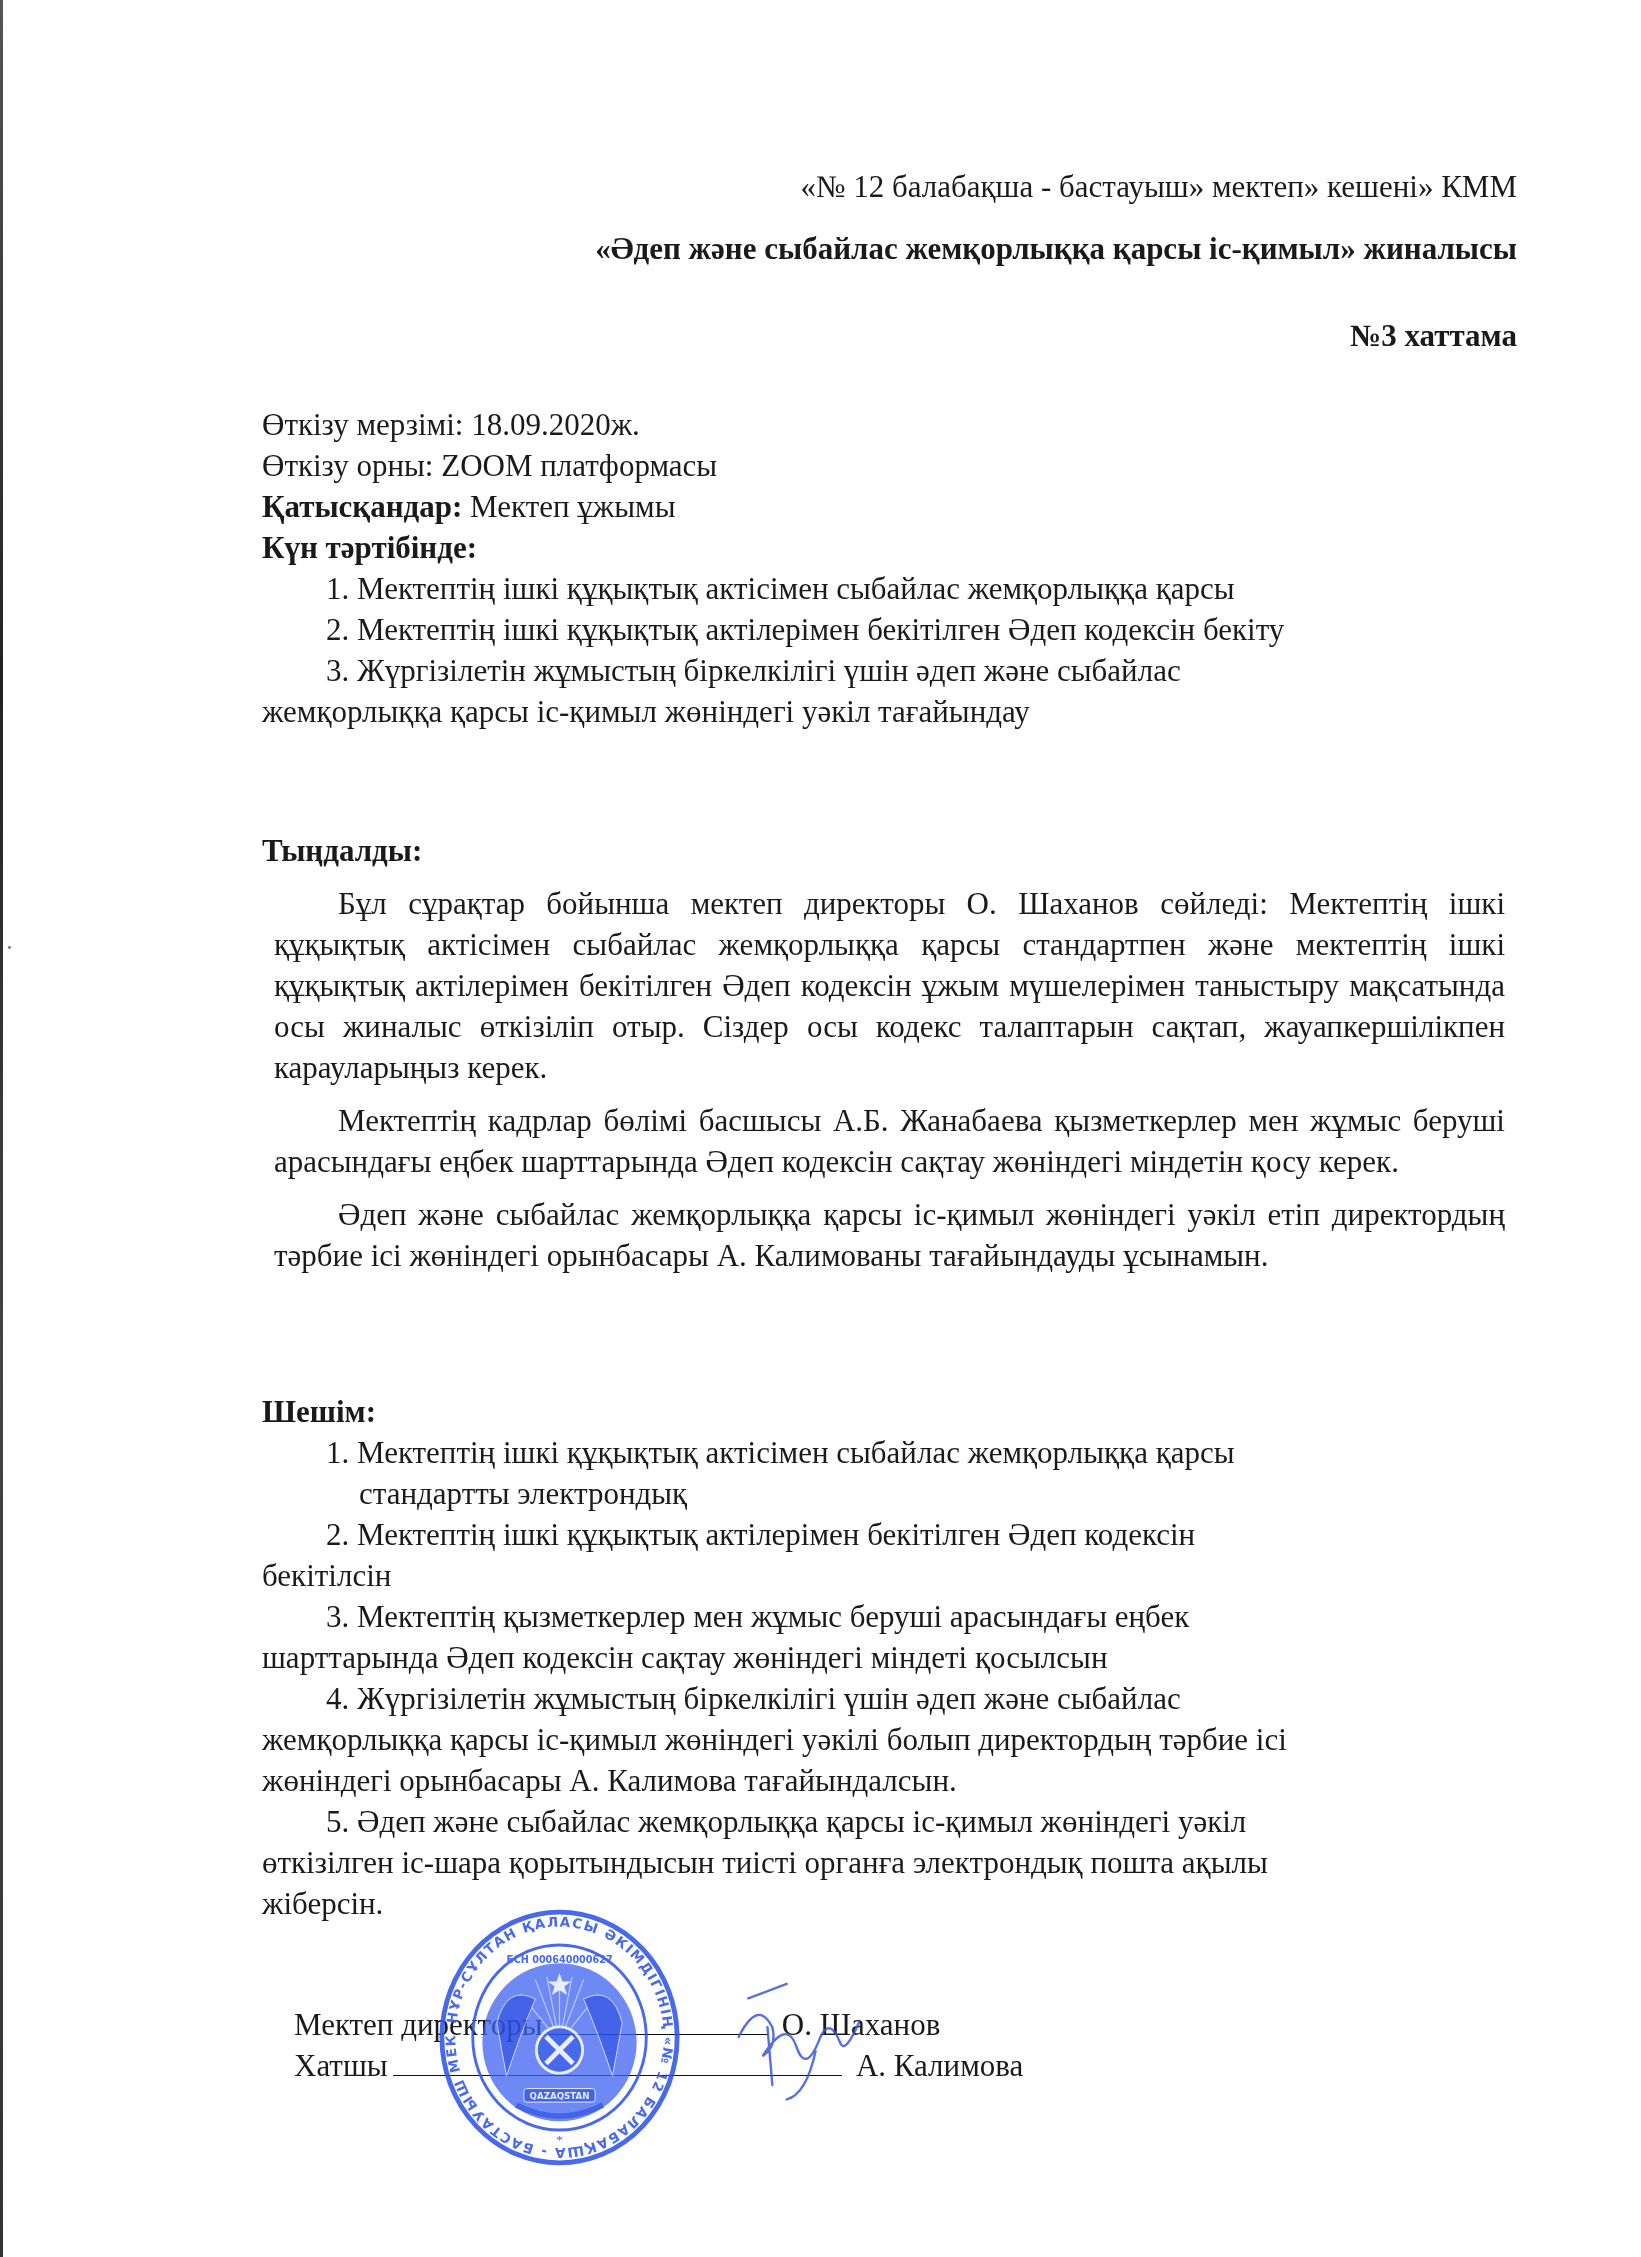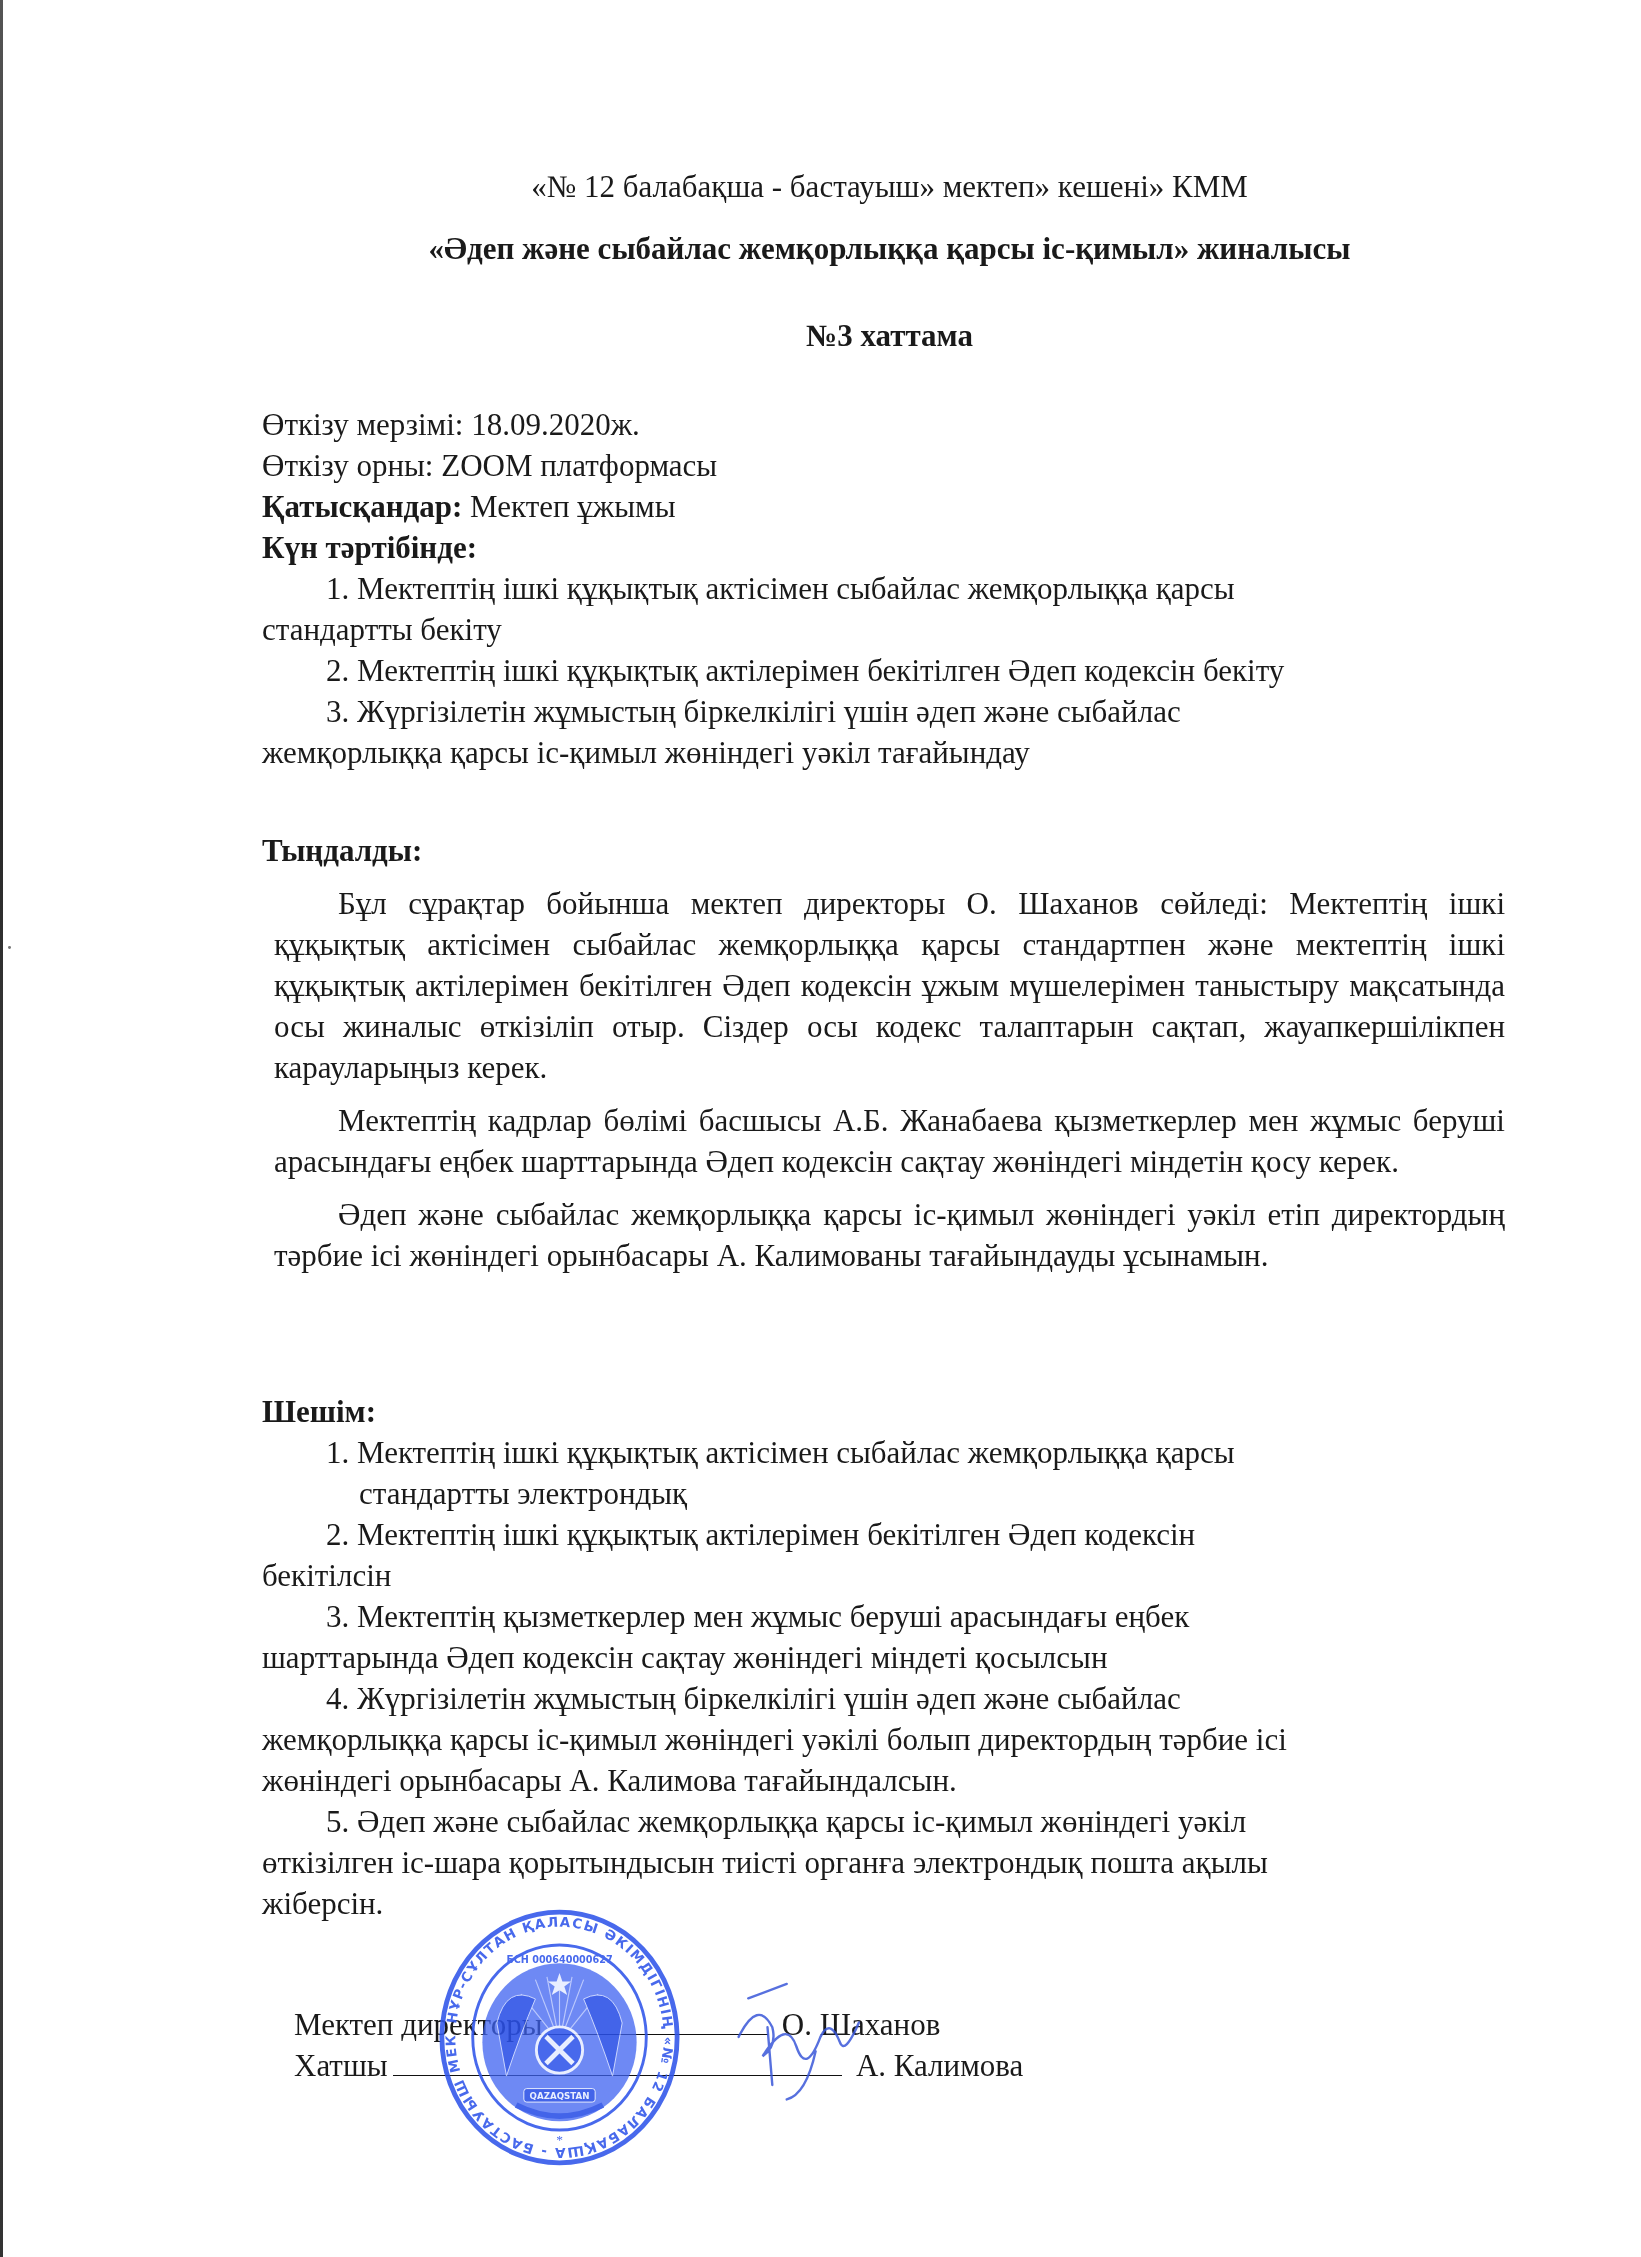--- a/index.html
+++ b/index.html
@@ -10,21 +10,21 @@
     color: #1a1a1a;
   }
   .scan-edge {
     position: absolute; left: 0; top: 0; width: 2.9px; height: 2257px;
     background: linear-gradient(#555, #222 30%, #444 60%, #333);
   }
   .page {
     position: absolute; left: 262px; top: 0; width: 1255px;
     font-size: 31px; line-height: 41px;
   }
-  .center { text-align: center; position: absolute; left: 0; width: 1255px; }
+  .center { text-align: right; position: absolute; left: 0; width: 1255px; }
   .title1 { top: 166px; }
   .title2 { top: 228px; font-weight: bold; }
   .title3 { top: 315px; font-weight: bold; }
   .block { position: absolute; left: 0; width: 1255px; }
   .meta { top: 404px; }
   .line { display: block; white-space: nowrap; }
   .b { font-weight: bold; }
   .ind { padding-left: 64px; }
   .ind2 { padding-left: 97px; }
   .heard { top: 830px; }
@@ -63,21 +63,20 @@
       <span>ZOOM платформасы</span>
     </span>
     <span class="line">
       <span class="b">Қатысқандар:</span>
       <span>Мектеп ұжымы</span>
     </span>
     <span class="line b">Күн тәртібінде:</span>
 
     <div>
       <span class="line ind">1. Мектептің ішкі құқықтық актісімен сыбайлас жемқорлыққа қарсы</span>
-      <span class="line">стандартты бекіту</span>
       <span class="line ind">2. Мектептің ішкі құқықтық актілерімен бекітілген Әдеп кодексін бекіту</span>
       <span class="line ind">3. Жүргізілетін жұмыстың біркелкілігі үшін әдеп және сыбайлас</span>
       <span class="line">жемқорлыққа қарсы іс-қимыл жөніндегі уәкіл тағайындау</span>
     </div>
   </div>
 
   <div class="block heard">
     <span class="line b">Тыңдалды:</span>
     <p class="para">Бұл сұрақтар бойынша мектеп директоры О. Шаханов сөйледі: Мектептің ішкі құқықтық актісімен сыбайлас жемқорлыққа қарсы стандартпен және мектептің ішкі құқықтық актілерімен бекітілген Әдеп кодексін  ұжым мүшелерімен таныстыру мақсатында осы жиналыс өткізіліп отыр. Сіздер осы кодекс талаптарын сақтап, жауапкершілікпен карауларыңыз керек.</p>
     <p class="para">Мектептің кадрлар бөлімі басшысы А.Б. Жанабаева қызметкерлер мен жұмыс беруші арасындағы еңбек шарттарында Әдеп кодексін сақтау жөніндегі міндетін қосу керек.</p>

